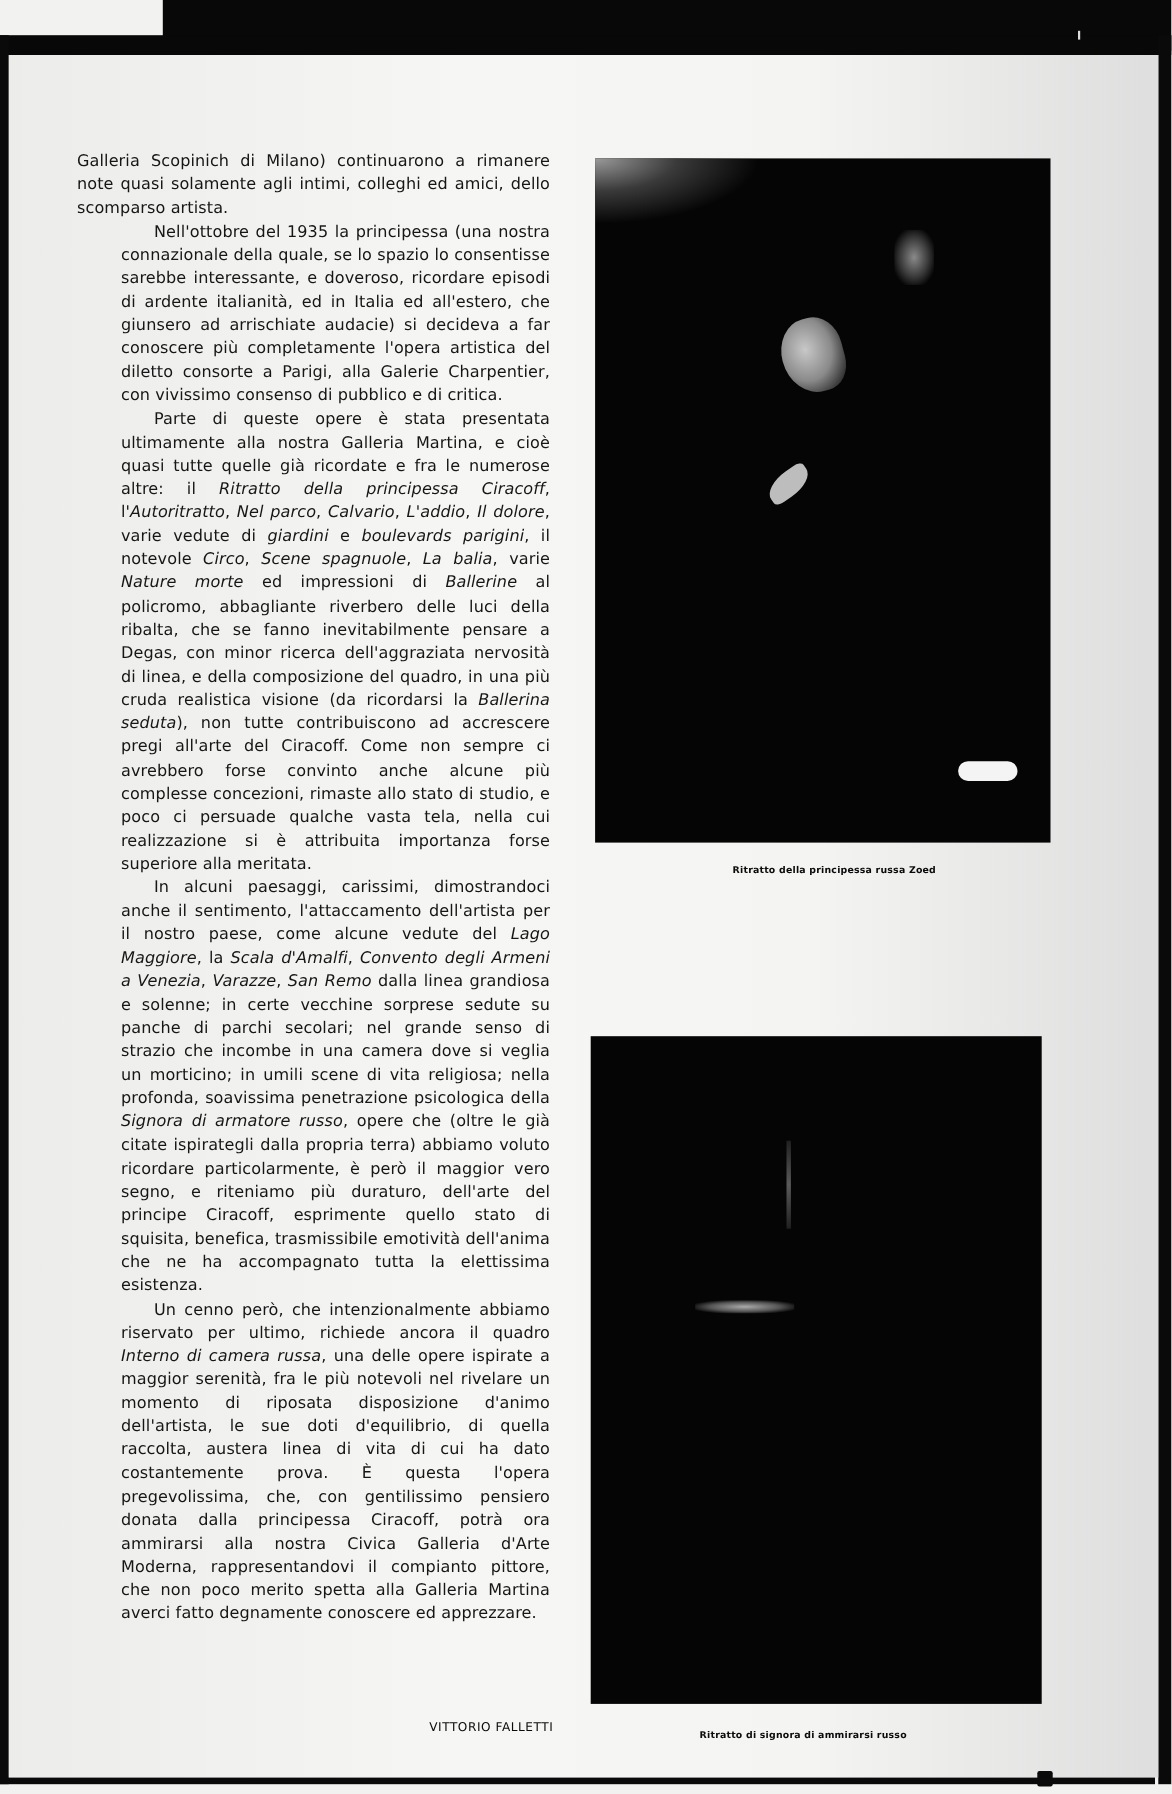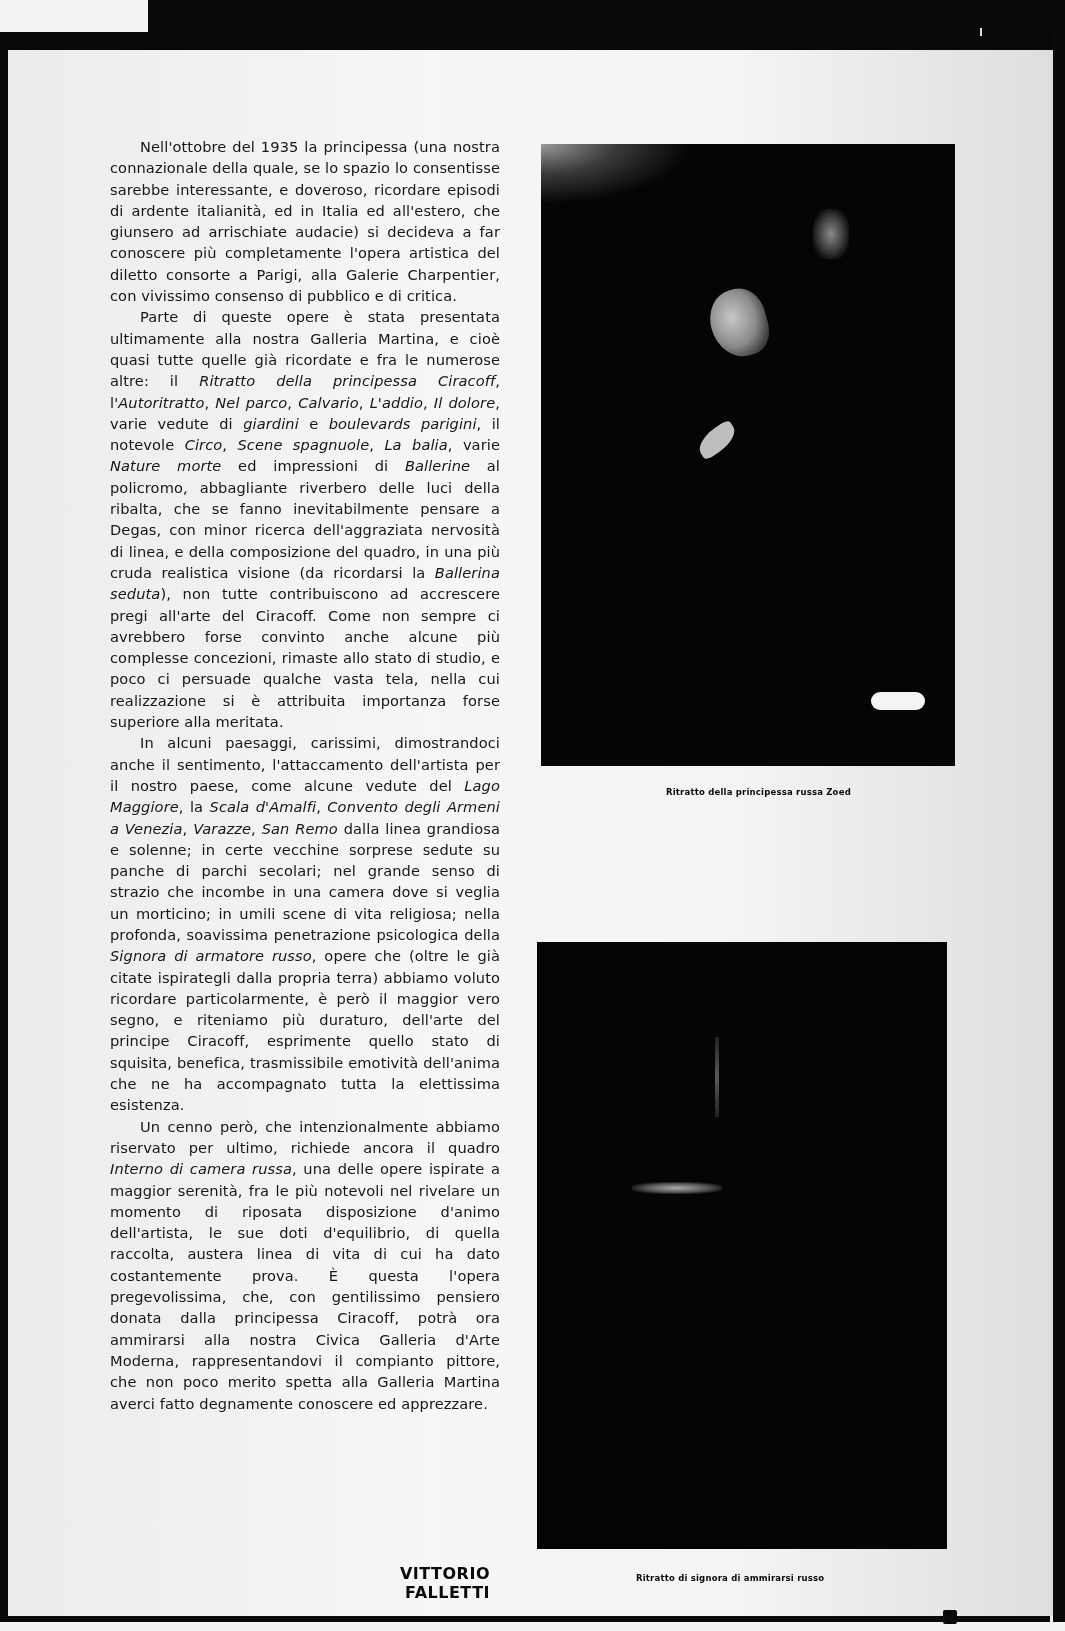--- a/index.html
+++ b/index.html
@@ -35,23 +35,23 @@
   .column {
     position: absolute; left: 62px; top: 86px; width: 430px;
     font-family: "DejaVu Sans", sans-serif;
     font-size: 14.6px; line-height: 21.3px; color: #161616;
     text-align: justify; letter-spacing: 0.1px;
   }
   .column p { margin: 0; text-indent: 0; }
   .column p.indent { text-indent: 30px; margin-left: 40px; }
   .column em { font-style: italic; }
   .signature {
-    position: absolute; left: 312px; top: 1514px; width: 170px;
-    font-family: "DejaVu Sans", sans-serif; font-weight: bold;
-    font-size: 16px; letter-spacing: 0.5px; color: #0a0a0a; text-align: right;
+    position: absolute; left: 325px; top: 1514px; width: 170px;
+    font-family: "DejaVu Sans", sans-serif; font-weight: normal;
+    font-size: 11px; letter-spacing: 0.5px; color: #0a0a0a; text-align: right;
   }
   .figure {
     position: absolute; background: #050505;
   }
   .fig1 { left: 533px; top: 94px; width: 414px; height: 622px; }
   .fig2 { left: 529px; top: 892px; width: 410px; height: 607px; }
   .fig1 .glow-tl {
     position: absolute; left: 0; top: 0; width: 150px; height: 60px;
     background: radial-gradient(ellipse at 0% 0%, #9a9a9a 0%, #3a3a3a 35%, transparent 70%);
   }
@@ -99,20 +99,21 @@
 <body>
 
 <div class="scan-frame-top"></div>
 <div class="scan-frame-top2"></div>
 <div class="scan-frame-left"></div>
 <div class="scan-frame-right"></div>
 <div class="bleed-mark"></div>
 
 <div class="page">
   <div class="column" id="article-column">
+      <p><span>Galleria Scopinich di Milano) continuarono a rimanere note quasi solamente agli intimi, colleghi ed amici, dello scomparso artista.</span></p>
       <p class="indent"><span>Nell'ottobre del 1935 la principessa (una nostra connazionale della quale, se lo spazio lo consentisse sarebbe interessante, e doveroso, ricordare episodi di ardente italianità, ed in Italia ed all'estero, che giunsero ad arrischiate audacie) si decideva a far conoscere più completamente l'opera artistica del diletto consorte a Parigi, alla Galerie Charpentier, con vivissimo consenso di pubblico e di critica.</span></p>
       <p class="indent"><span>Parte di queste opere è stata presentata ultimamente alla nostra Galleria Martina, e cioè quasi tutte quelle già ricordate e fra le numerose altre: il </span><em>Ritratto della principessa Ciracoff</em><span>, l'</span><em>Autoritratto</em><span>, </span><em>Nel parco</em><span>, </span><em>Calvario</em><span>, </span><em>L'addio</em><span>, </span><em>Il dolore</em><span>, varie vedute di </span><em>giardini</em><span> e </span><em>boulevards parigini</em><span>, il notevole </span><em>Circo</em><span>, </span><em>Scene spagnuole</em><span>, </span><em>La balia</em><span>, varie </span><em>Nature morte</em><span> ed impressioni di </span><em>Ballerine</em><span> al policromo, abbagliante riverbero delle luci della ribalta, che se fanno inevitabilmente pensare a Degas, con minor ricerca dell'aggraziata nervosità di linea, e della composizione del quadro, in una più cruda realistica visione (da ricordarsi la </span><em>Ballerina seduta</em><span>), non tutte contribuiscono ad accrescere pregi all'arte del Ciracoff. Come non sempre ci avrebbero forse convinto anche alcune più complesse concezioni, rimaste allo stato di studio, e poco ci persuade qualche vasta tela, nella cui realizzazione si è attribuita importanza forse superiore alla meritata.</span></p>
       <p class="indent"><span>In alcuni paesaggi, carissimi, dimostrandoci anche il sentimento, l'attaccamento dell'artista per il nostro paese, come alcune vedute del </span><em>Lago Maggiore</em><span>, la </span><em>Scala d'Amalfi</em><span>, </span><em>Convento degli Armeni a Venezia</em><span>, </span><em>Varazze</em><span>, </span><em>San Remo</em><span> dalla linea grandiosa e solenne; in certe vecchine sorprese sedute su panche di parchi secolari; nel grande senso di strazio che incombe in una camera dove si veglia un morticino; in umili scene di vita religiosa; nella profonda, soavissima penetrazione psicologica della </span><em>Signora di armatore russo</em><span>, opere che (oltre le già citate ispirategli dalla propria terra) abbiamo voluto ricordare particolarmente, è però il maggior vero segno, e riteniamo più duraturo, dell'arte del principe Ciracoff, esprimente quello stato di squisita, benefica, trasmissibile emotività dell'anima che ne ha accompagnato tutta la elettissima esistenza.</span></p>
       <p class="indent"><span>Un cenno però, che intenzionalmente abbiamo riservato per ultimo, richiede ancora il quadro </span><em>Interno di camera russa</em><span>, una delle opere ispirate a maggior serenità, fra le più notevoli nel rivelare un momento di riposata disposizione d'animo dell'artista, le sue doti d'equilibrio, di quella raccolta, austera linea di vita di cui ha dato costantemente prova. È questa l'opera pregevolissima, che, con gentilissimo pensiero donata dalla principessa Ciracoff, potrà ora ammirarsi alla nostra Civica Galleria d'Arte Moderna, rappresentandovi il compianto pittore, che non poco merito spetta alla Galleria Martina averci fatto degnamente conoscere ed apprezzare.</span></p>
     </div>
 
   <div class="signature">VITTORIO FALLETTI</div>
 
   <div class="figure fig1">
     <div class="glow-tl"></div>

